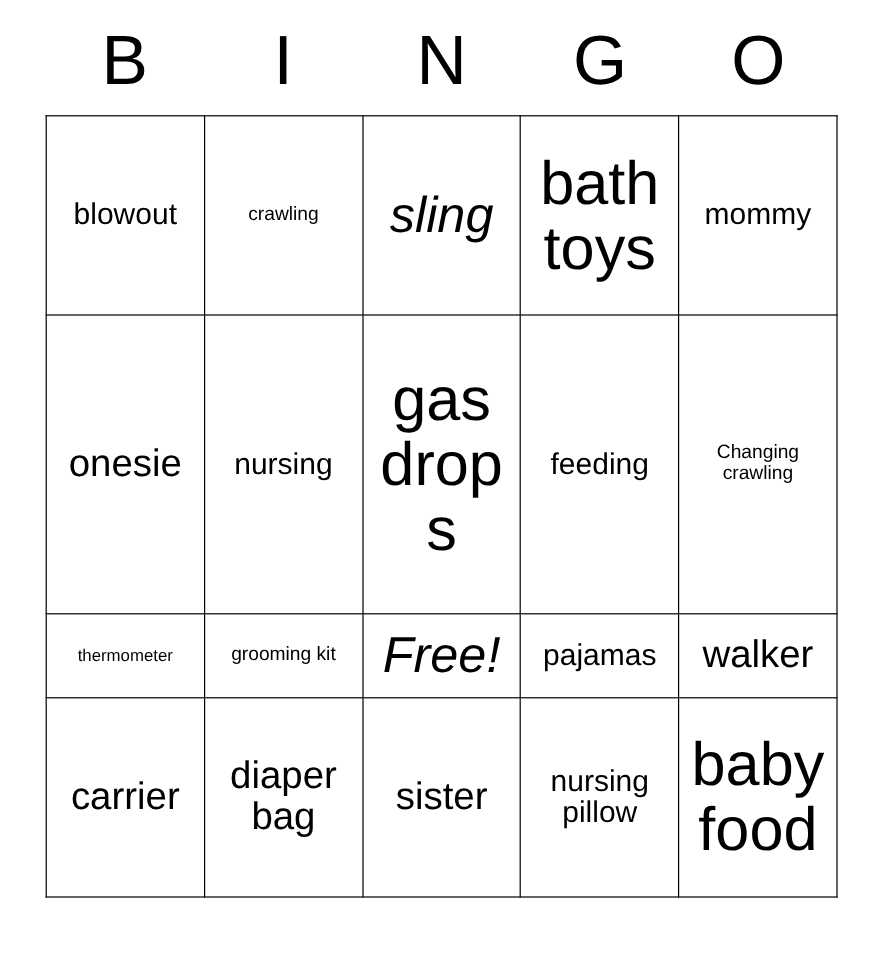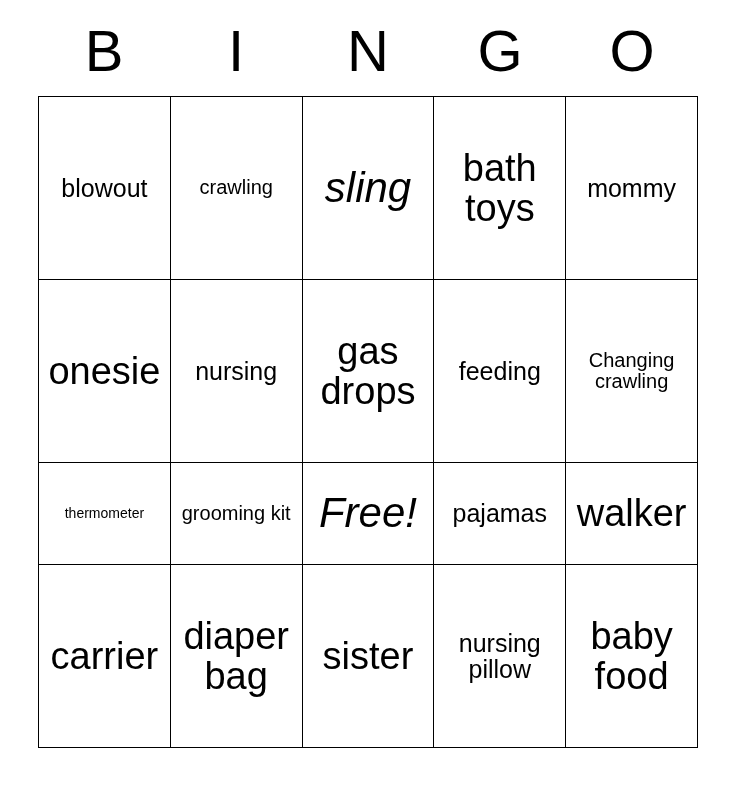--- a/index.html
+++ b/index.html
@@ -55,24 +55,24 @@
     vertical-align: middle;
     padding: 0 4px;
     line-height: 1.06;
     word-wrap: break-word;
     overflow-wrap: break-word;
     font-family: "Liberation Sans", sans-serif;
     font-weight: 400;
   }
   
   .fs-xs { font-size: 14px; }
-  .fs-s  { font-size: 20px; }
+  .fs-s  { font-size: 16px; }
   .fs-m  { font-size: 25px; }
-  .fs-l  { font-size: 38px; }
-  .fs-xl { font-size: 38px; }
+  .fs-l  { font-size: 32px; }
+  .fs-xl { font-size: 51px; }
   .fs-xxl{ font-size: 42px; font-style: italic; }
 </style>
 </head>
 <body>
 
 <div class="card">
 
   <div class="header-row">
     <div class="header-letter">B</div>
     <div class="header-letter">I</div>

